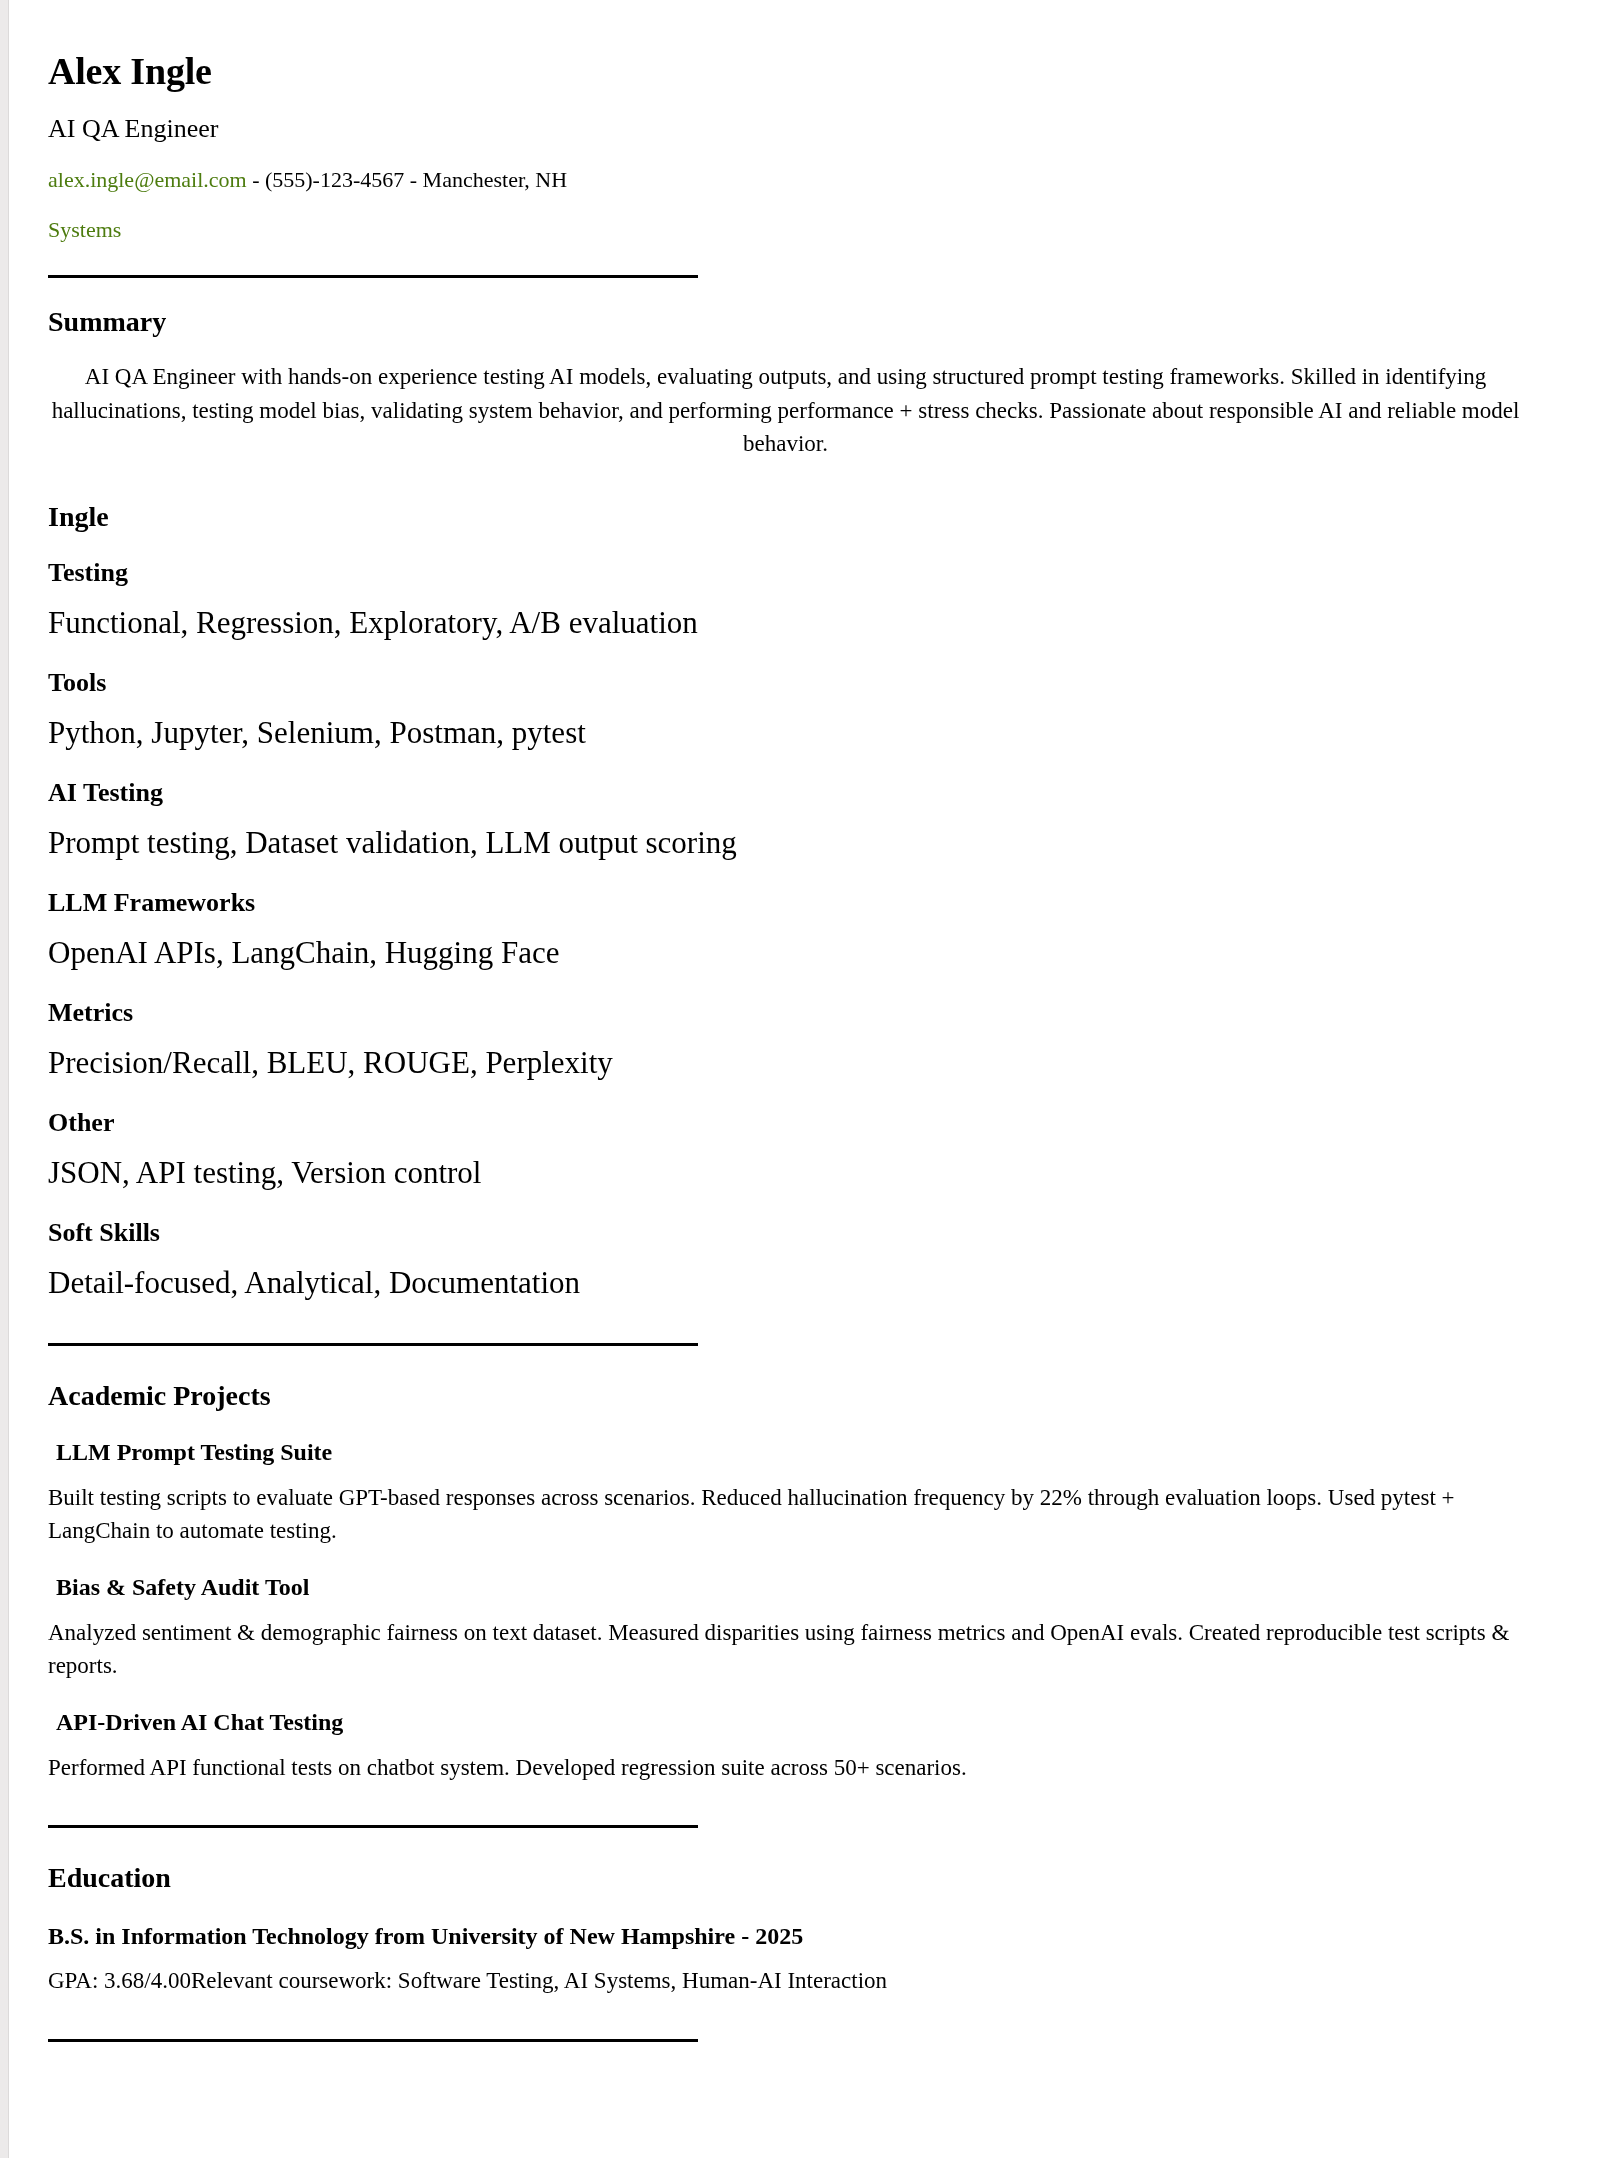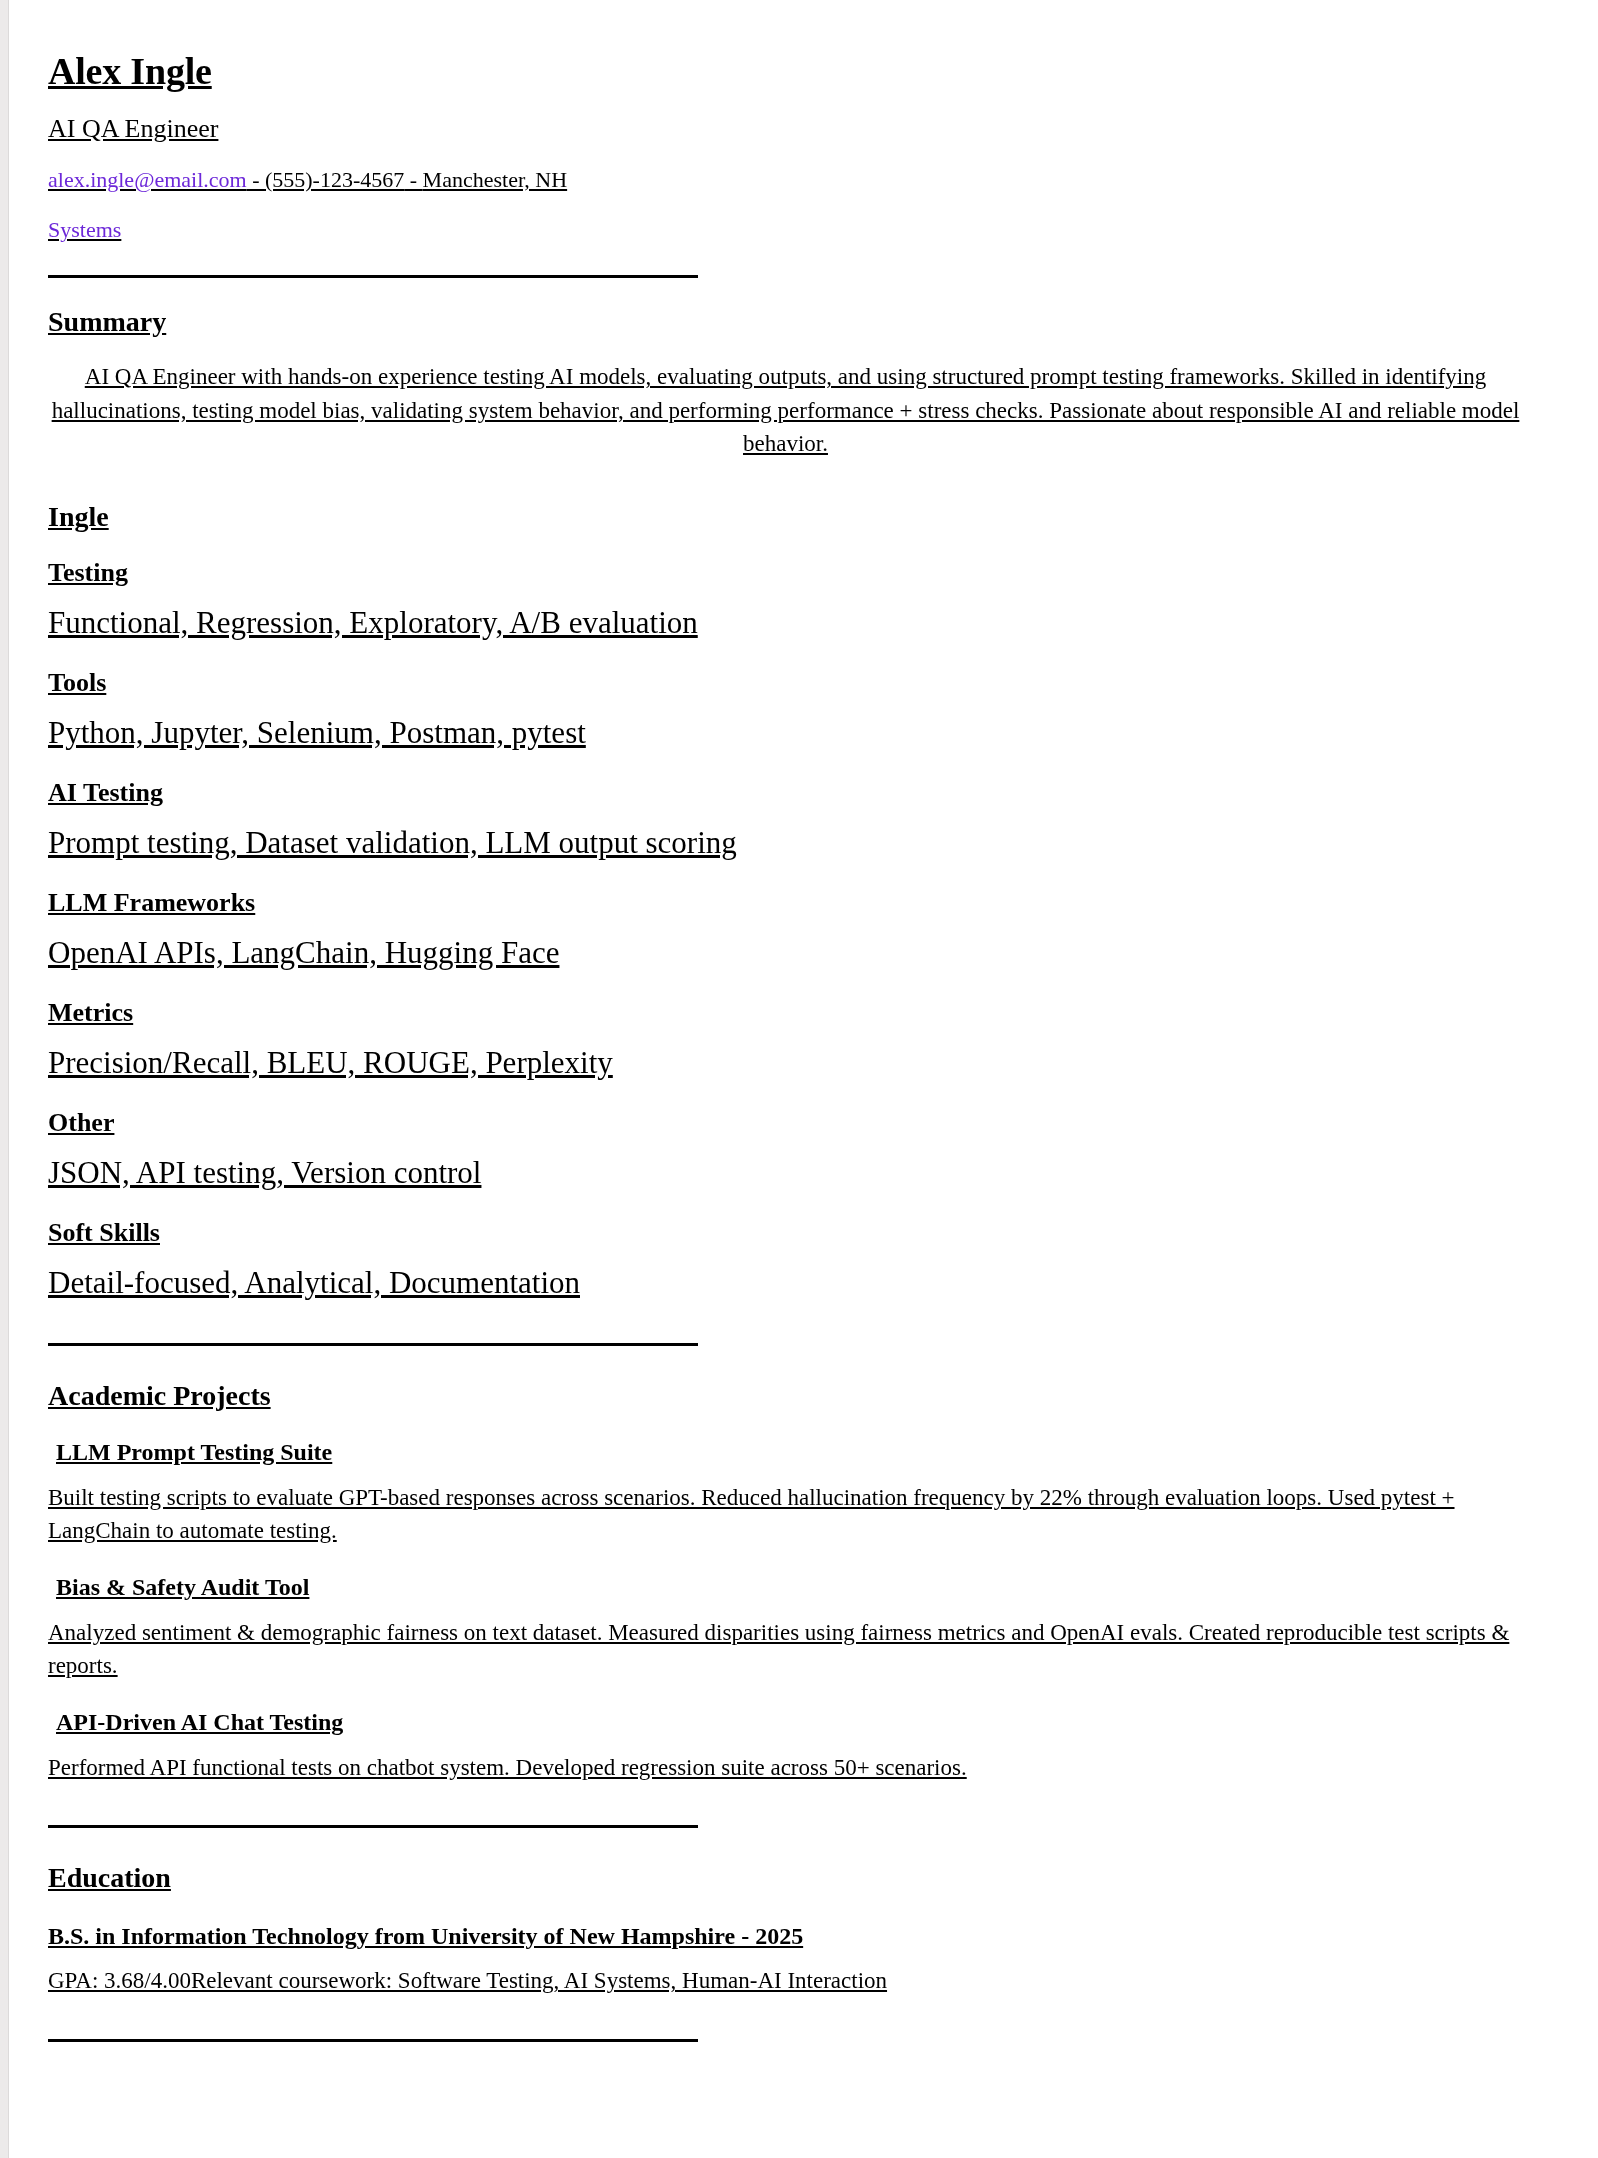--- a/index.html
+++ b/index.html
@@ -25,21 +25,20 @@
     border-right: 1px solid #dcdada;
   }
   .resume {
     position: absolute;
     left: 10px;
     top: 0;
     width: 1588px;
     height: 1621px;
     background: #ffffff;
     padding: 40px 60px 0 38px;
-    text-decoration: underline;
   }
   .inner { width: 1475px; }
 
   
   .name {
     font-size: 38px;
     font-weight: bold;
     line-height: 1.15;
     letter-spacing: -0.2px;
     margin: 10px 0 0 0;
@@ -49,21 +48,21 @@
     font-weight: normal;
     line-height: 1.2;
     margin: 19px 0 0 0;
   }
   .contact {
     font-size: 22px;
     line-height: 1.25;
     margin: 22px 0 0 0;
   }
   .link {
-    color: #6d28d9;
+    color: #4d7c0f;
     text-decoration: none;
   }
   .linkedin-line {
     font-size: 22px;
     line-height: 1.25;
     margin: 23px 0 0 0;
   }
 
   
   .rule {

